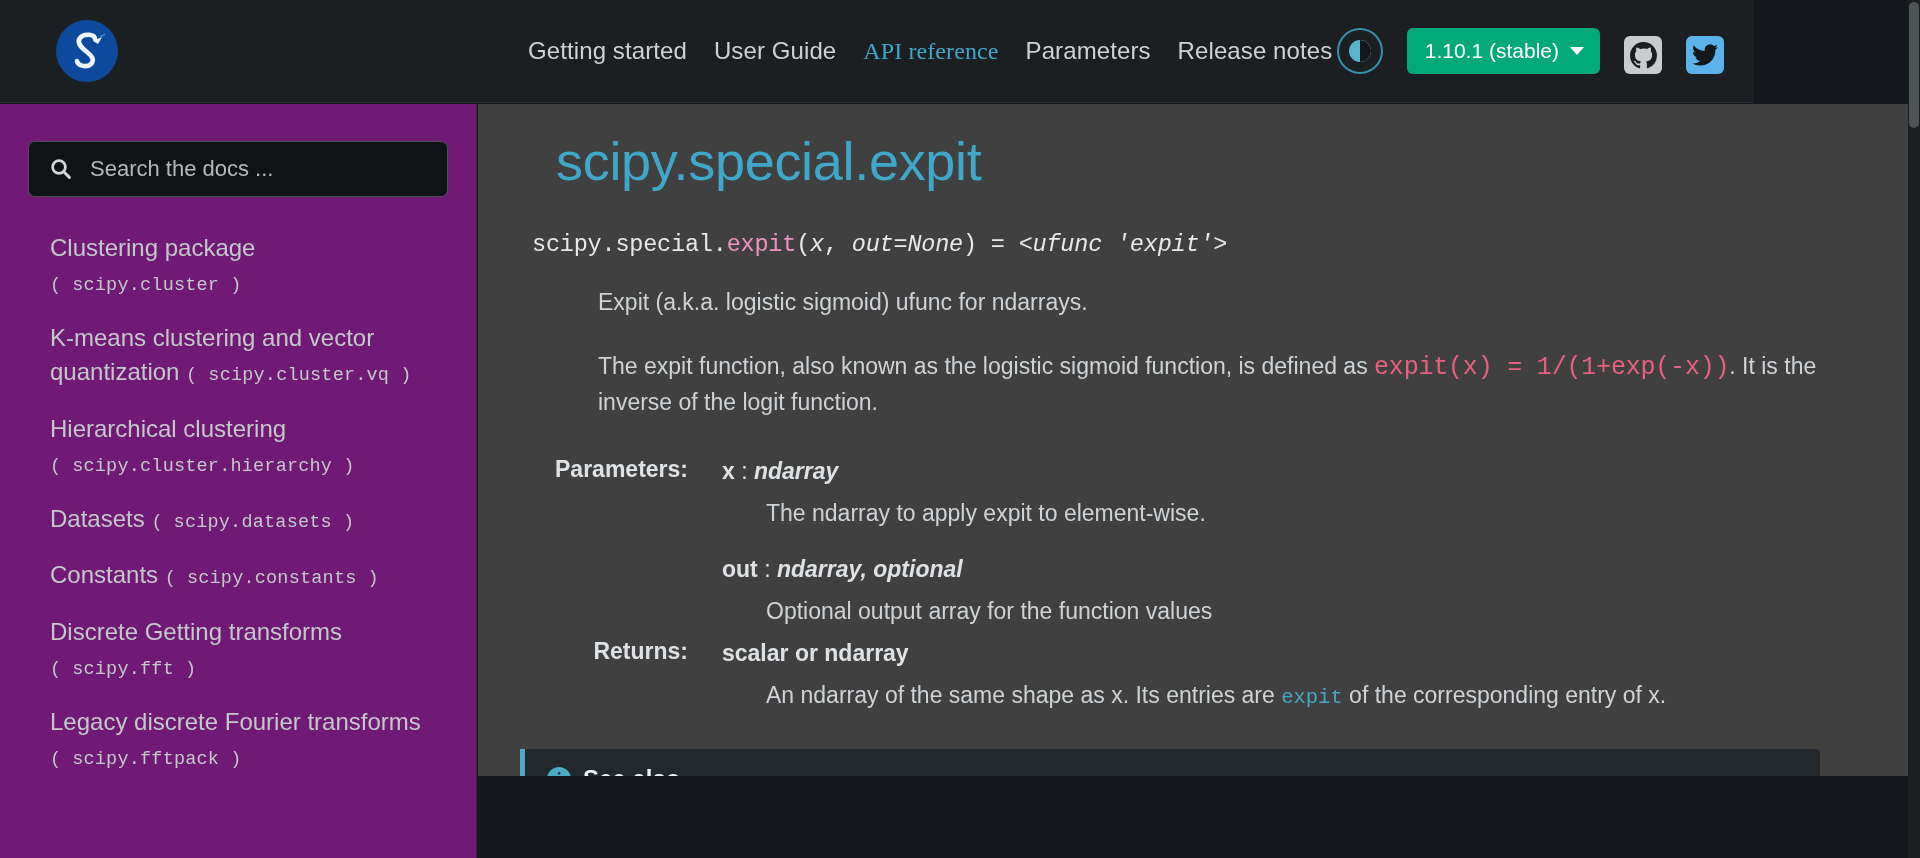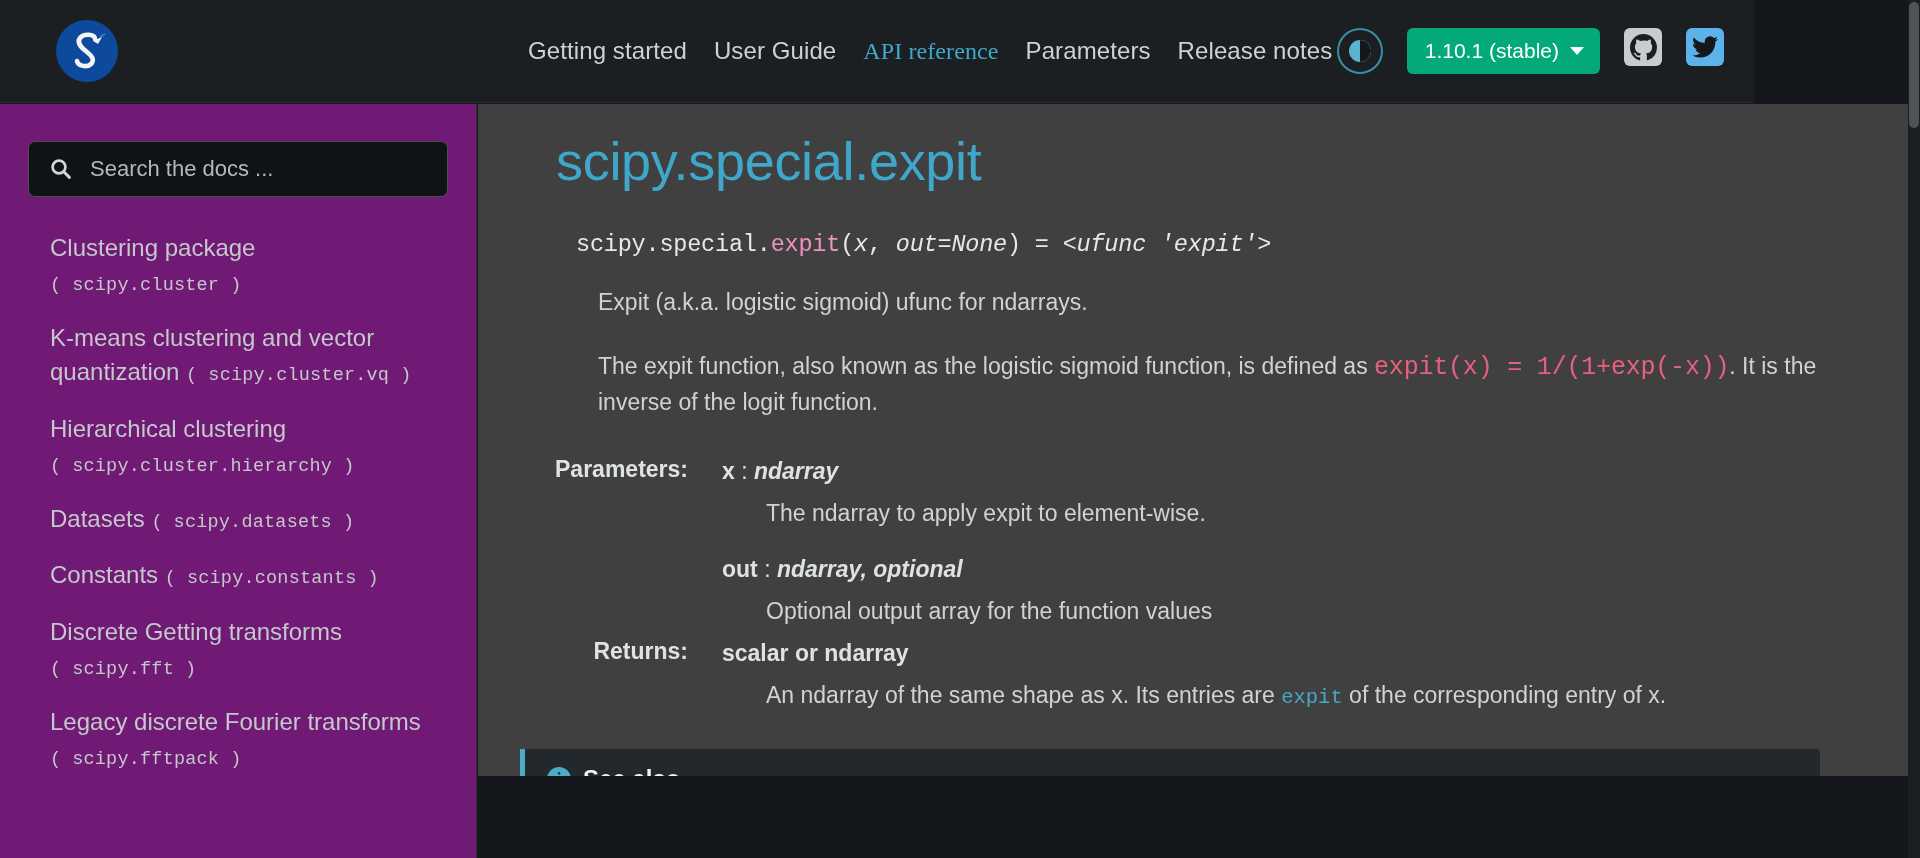--- a/index.html
+++ b/index.html
@@ -40,21 +40,21 @@
     margin-left: 50px;
   }
   .nav-link {
     color: #cfd2d4; font-size: 24px; letter-spacing: .1px;
     text-decoration: none; cursor: pointer; white-space: nowrap;
     padding: 2px 0;
   }
   .nav-link.active { color: #3fa7c9; font-family: Liberation Serif, serif; }
 
   .nav-right {
-    margin-left: auto; display: flex; align-items: flex-start;
+    margin-left: auto; display: flex; align-items: flex-end;
     gap: 24px; padding-right: 30px;
   }
   .theme-toggle {
     width: 46px; height: 46px; border-radius: 50%;
     border: 2px solid #3690a8;
     display: flex; align-items: center; justify-content: center;
     cursor: pointer; background: transparent;
   }
   .theme-inner {
     width: 22px; height: 22px; border-radius: 50%;
@@ -129,21 +129,21 @@
     padding: 0;
   }
   .page-title {
     color: #3fa7c9; font-size: 54px; font-weight: 400;
     margin: 28px 0 0 78px; line-height: 1.1;
     letter-spacing: -.3px;
   }
   .signature {
     font-family: "Liberation Mono", monospace;
     font-size: 23.5px; color: #e6e8ea;
-    margin: 40px 0 0 98px; letter-spacing: -.2px;
+    margin: 40px 0 0 54px; letter-spacing: -.2px;
     white-space: nowrap;
   }
   .sig-name { color: #f092c0; }
   .sig-em { font-style: italic; }
 
   .body-text {
     color: #cfd3d6; font-size: 23px; line-height: 1.46;
     margin: 28px 0 0 120px; max-width: 1290px;
   }
   .body-text.tight { margin-top: 30px; }

